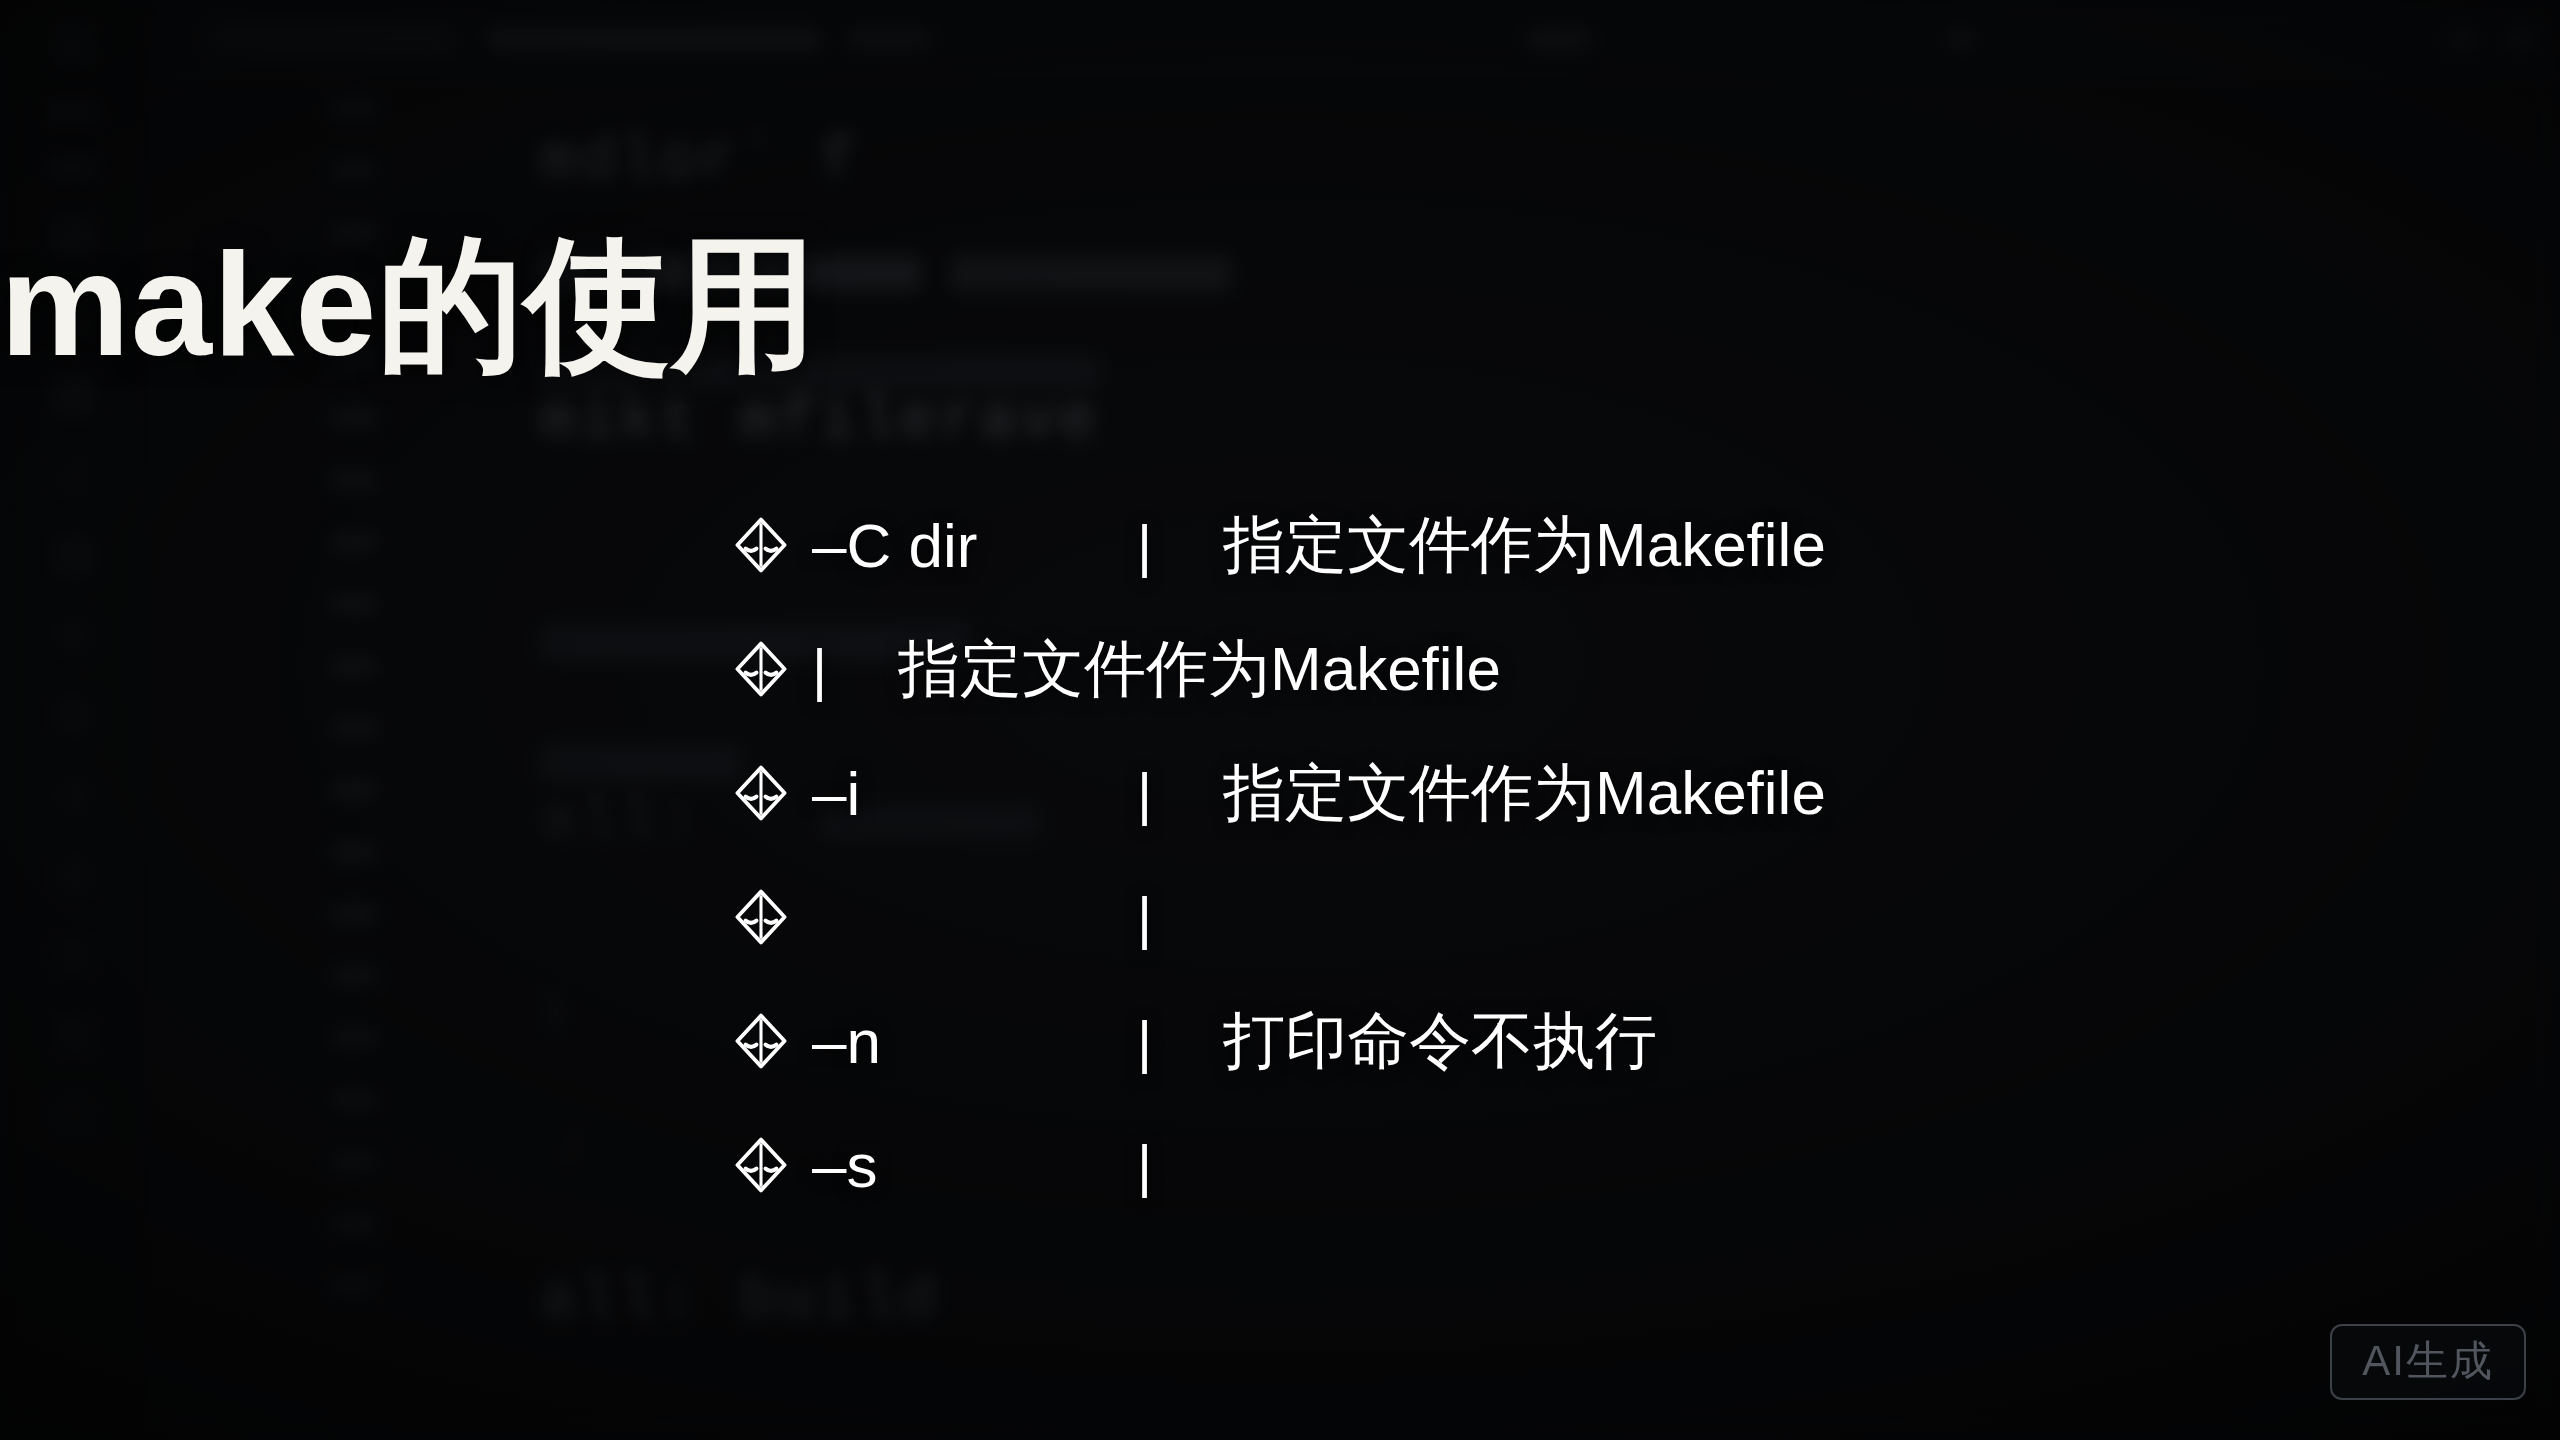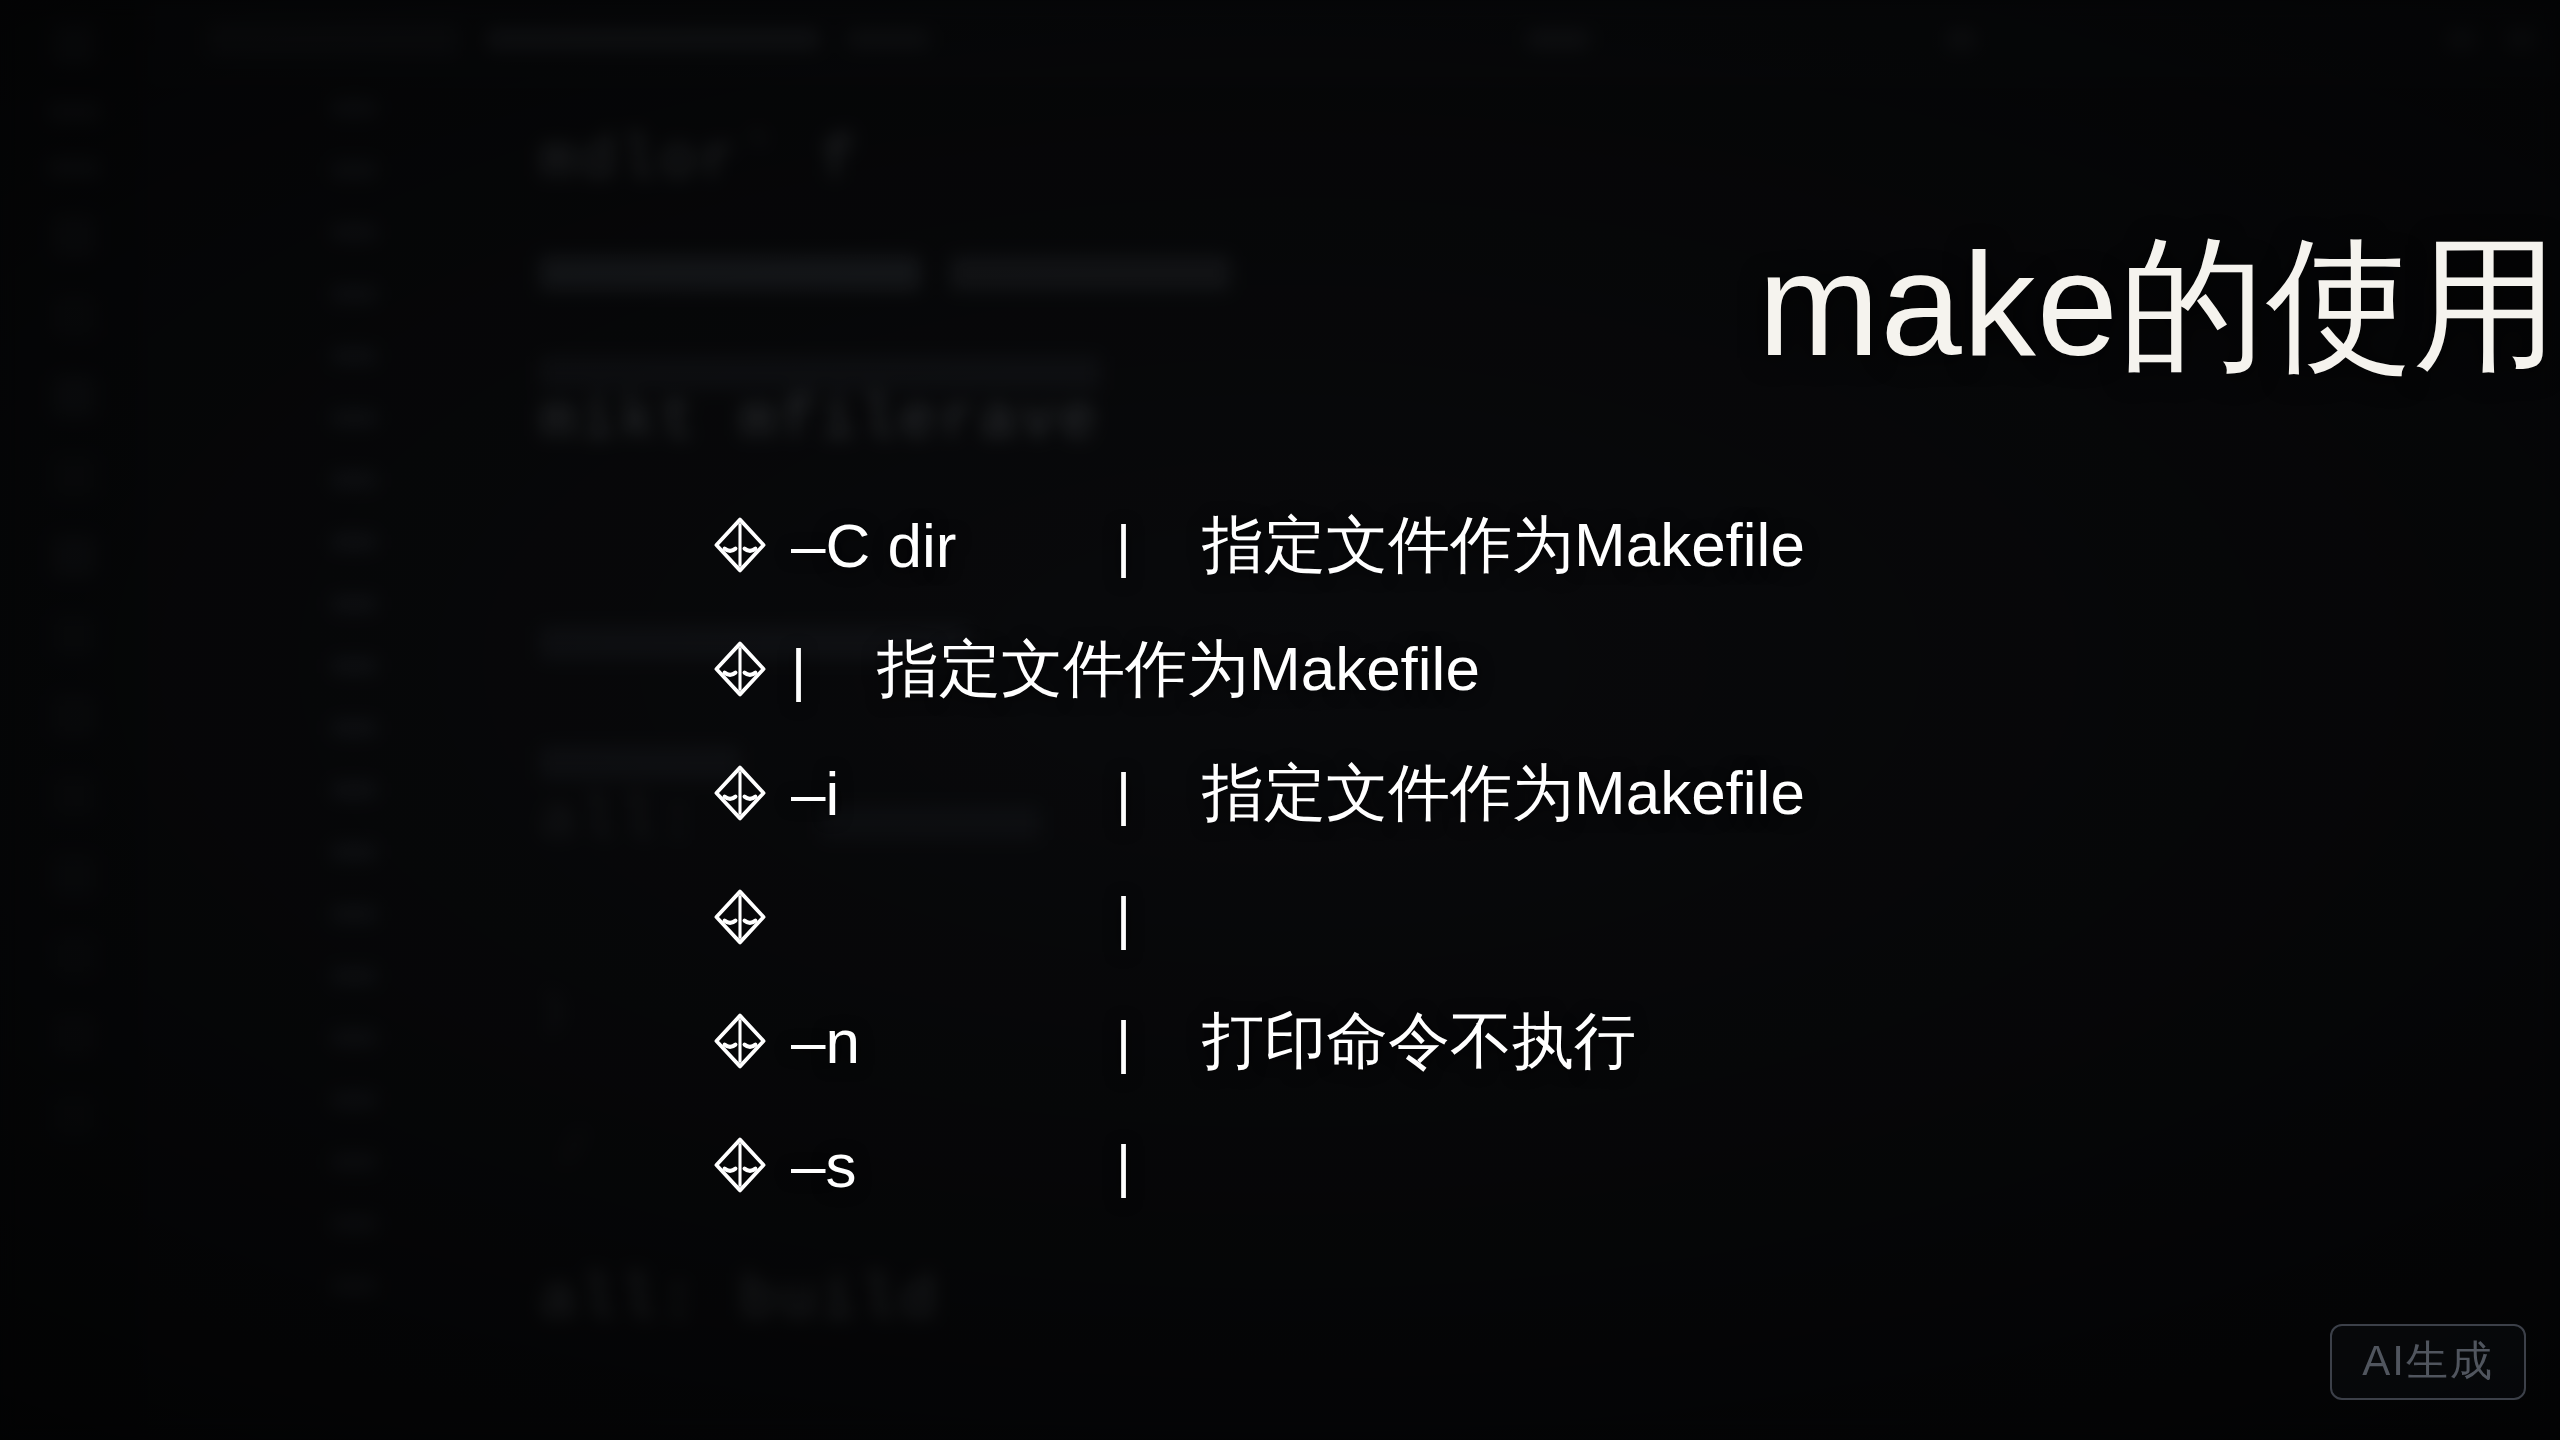--- a/index.html
+++ b/index.html
@@ -140,32 +140,32 @@
   .content {
     position: absolute;
     inset: 0;
   }
 
   .slide-title {
     position: absolute;
     left: 0;
     top: 228px;
     width: 2560px;
-    text-align: right;
+    text-align: left;
     color: #f5f3ee;
     font-size: 146px;
-    font-weight: 400;
+    font-weight: 700;
     letter-spacing: 1px;
     line-height: 1.06;
     text-shadow: 0 3px 26px rgba(0,0,0,.85);
   }
 
   .opt-list {
     position: absolute;
-    left: 711px;
+    left: 732px;
     top: 483px;
     width: 1300px;
   }
 
   .opt-row {
     display: flex;
     align-items: center;
     height: 124px;
   }
 

